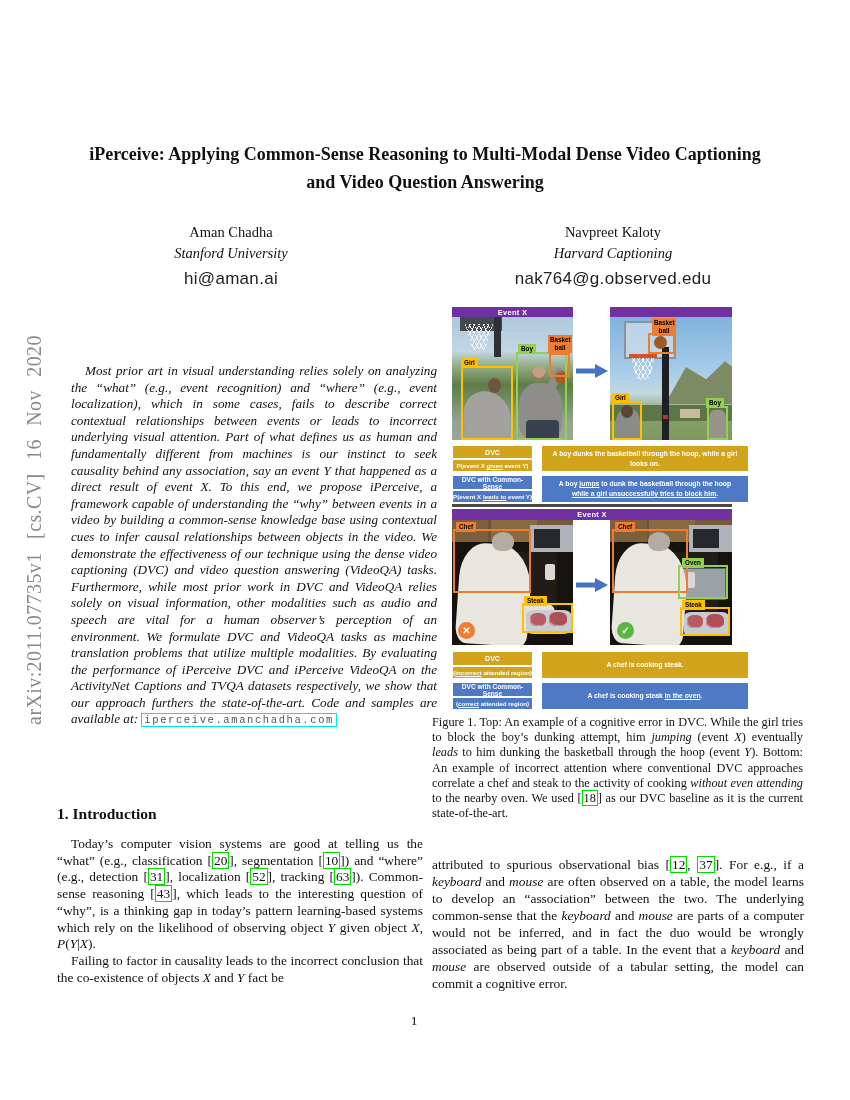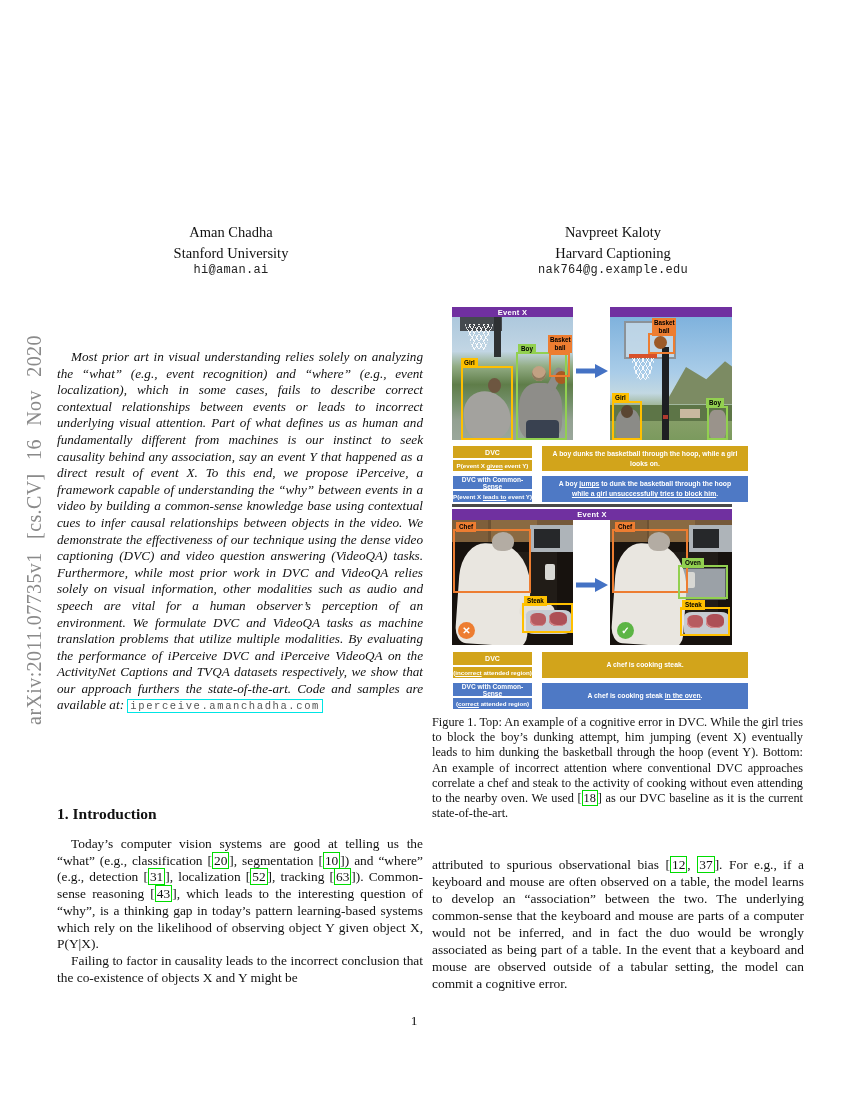--- a/index.html
+++ b/index.html
@@ -9,42 +9,42 @@
   
   .banner{position:absolute;left:34px;top:530px;transform:translate(-50%,-50%) rotate(-90deg);
           font-size:20px;color:#8a8a8a;white-space:nowrap;word-spacing:8px;letter-spacing:.4px;}
 
   
   .title{position:absolute;left:75px;top:141px;width:700px;margin:0;text-align:center;
          font-size:18px;line-height:1.55;font-weight:700;}
   .author{position:absolute;top:224px;width:210px;text-align:center;}
   .a1{left:126px}.a2{left:299px}.a3{left:508px}
   .author .nm{font-size:14.5px;margin-bottom:4px;}
-  .author .af{font-size:14.5px;margin-bottom:1px;}
-  .author .em{font-family:Liberation Mono, monospace;font-size:12px;color:#222;letter-spacing:.3px;}
+  .author .af{font-size:14.5px;margin-bottom:7px;font-style:italic;}
+  .author .em{font-family:Liberation Sans, sans-serif;font-size:17px;color:#222;letter-spacing:.3px;}
 
   
   .abs-head{position:absolute;left:57px;top:316px;width:366px;text-align:center;font-weight:700;font-size:15.5px;}
-  .abs-body{position:absolute;left:57px;top:349px;width:366px;margin:0;font-style:italic;
+  .abs-body{position:absolute;left:57px;top:349px;width:366px;margin:14px;font-style:italic;
             font-size:13.2px;line-height:16.6px;text-align:justify;text-indent:14px;}
   .abs-link{font-style:normal;font-family:"Liberation Mono",monospace;font-size:10.5px;
             letter-spacing:1.6px;color:#555;border:1.5px solid #00e5e5;padding:0 2px;white-space:nowrap;}
   .sec-head{position:absolute;left:57px;top:805px;margin:0;font-size:15.5px;font-weight:700;}
   .col-intro{position:absolute;left:57px;top:836px;width:366px;font-size:13.4px;line-height:16.7px;text-align:justify;}
   .col-intro p{margin:0;text-indent:14px;}
 
   
   .fig-caption{position:absolute;left:432px;top:715px;width:371px;font-size:12.3px;line-height:15.2px;
                text-align:justify;margin:0;color:#111;}
   .cont-para{position:absolute;left:432px;top:856px;width:372px;font-size:13.4px;line-height:17px;
              text-align:justify;margin:0;}
   .pageno{position:absolute;left:0;top:1013px;width:828px;text-align:center;font-size:13.5px;}
 
   .cite{border:1px solid #00dc00;padding:0 1px;}
-  .it{}
+  .it{font-style:italic}
   .ul{text-decoration:underline}
 
   
   .fig{position:absolute;left:452px;top:305px;width:280px;height:406px;
        font-family:"Liberation Sans",sans-serif;}
   .abs{position:absolute;}
   .evh{background:#7030a0;color:#fff;font-weight:700;font-size:7.5px;letter-spacing:.3px;
        display:flex;align-items:center;justify-content:center;}
   .img{position:absolute;overflow:hidden;}
   .bb{position:absolute;border:2px solid;}
@@ -65,39 +65,40 @@
        repeating-linear-gradient(-60deg,rgba(255,255,255,.9) 0 .8px,transparent .8px 4px);}
   .sc{position:absolute;}
 </style>
 </head>
 <body>
 
 <div class="page">
 
   <div class="banner">arXiv:2011.07735v1  [cs.CV]  16 Nov 2020</div>
 
+  <h1 class="title">iPerceive: Applying Common-Sense Reasoning to Multi-Modal Dense Video Captioning and Video Question Answering</h1>
 
   <div class="author a1">
     <div class="nm">Aman Chadha</div>
     <div class="af">Stanford University</div>
     <div class="em">hi@aman.ai</div>
   </div>
   <div class="author a3">
     <div class="nm">Navpreet Kaloty</div>
     <div class="af">Harvard Captioning</div>
-    <div class="em">nak764@g.example.edu</div>
+    <div class="em">nak764@g.observed.edu</div>
   </div>
 
   <p class="abs-body"><span>Most prior art in visual understanding relies solely on analyzing the “what” (e.g., event recognition) and “where” (e.g., event localization), which in some cases, fails to describe correct contextual relationships between events or leads to incorrect underlying visual attention. Part of what defines us as human and fundamentally different from machines is our instinct to seek causality behind any association, say an event Y that happened as a direct result of event X. To this end, we propose iPerceive, a framework capable of understanding the “why” between events in a video by building a common-sense knowledge base using contextual cues to infer causal relationships between objects in the video. We demonstrate the effectiveness of our technique using the dense video captioning (DVC) and video question answering (VideoQA) tasks. Furthermore, while most prior work in DVC and VideoQA relies solely on visual information, other modalities such as audio and speech are vital for a human observer’s perception of an environment. We formulate DVC and VideoQA tasks as machine translation problems that utilize multiple modalities. By evaluating the performance of iPerceive DVC and iPerceive VideoQA on the ActivityNet Captions and TVQA datasets respectively, we show that our approach furthers the state-of-the-art. Code and samples are available at:</span>
     <span class="abs-link">iperceive.amanchadha.com</span></p>
 
   <h2 class="sec-head">1. Introduction</h2>
   <div class="col-intro">
     <p><span><span>Today’s computer vision systems are good at telling us the “what” (e.g., classification [</span><span class="cite">20</span><span>], segmentation [</span><span class="cite">10</span><span>]) and “where” (e.g., detection [</span><span class="cite">31</span><span>], localization [</span><span class="cite">52</span><span>], tracking [</span><span class="cite">63</span><span>]). Common-sense reasoning [</span><span class="cite">43</span><span>], which leads to the interesting question of “why”, is a thinking gap in today’s pattern learning-based systems which rely on the likelihood of observing object </span><span class="it">Y</span><span> given object </span><span class="it">X</span><span>, </span><span class="it">P</span><span>(</span><span class="it">Y</span><span>|</span><span class="it">X</span><span>).</span></span></p>
-    <p><span><span>Failing to factor in causality leads to the incorrect conclusion that the co-existence of objects </span><span class="it">X</span><span> and </span><span class="it">Y</span><span> might be</span></span></p>
+    <p><span><span>Failing to factor in causality leads to the incorrect conclusion that the co-existence of objects </span><span class="it">X</span><span> and </span><span class="it">Y</span><span> fact be</span></span></p>
   </div>
 
   <div class="fig">
 
     <div class="abs evh" style="left:0;top:2px;width:121px;height:10px;">Event X</div>
     <div class="img" style="left:0;top:12px;width:121px;height:123px;
          background:linear-gradient(180deg,#adc8dd 0%,#c2d6e4 28%,#93ad85 40%,#5f7d49 55%,#74906b 70%,#93a192 84%,#9aa79b 100%);">
       <div class="sc" style="left:8px;top:0;width:42px;height:14px;background:#454a4f;"></div>
       <div class="sc net" style="left:13px;top:7px;width:28px;height:26px;clip-path:polygon(0 0,100% 0,72% 100%,28% 100%);"></div>
       <div class="sc" style="left:42px;top:0;width:7px;height:40px;background:#2e3133;"></div>

